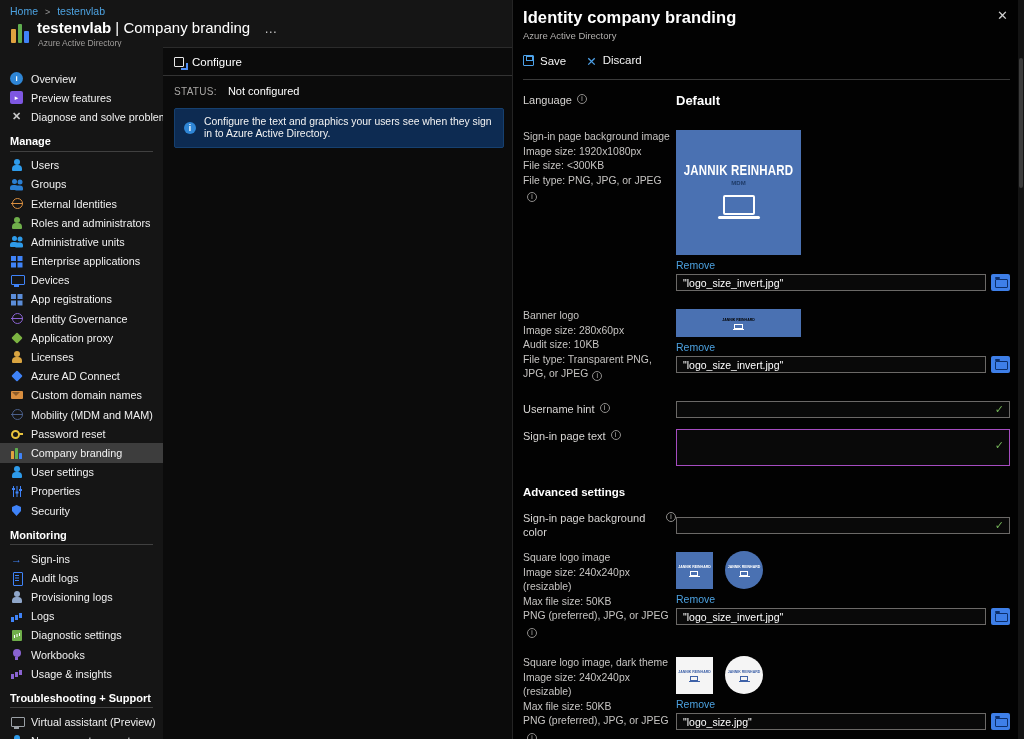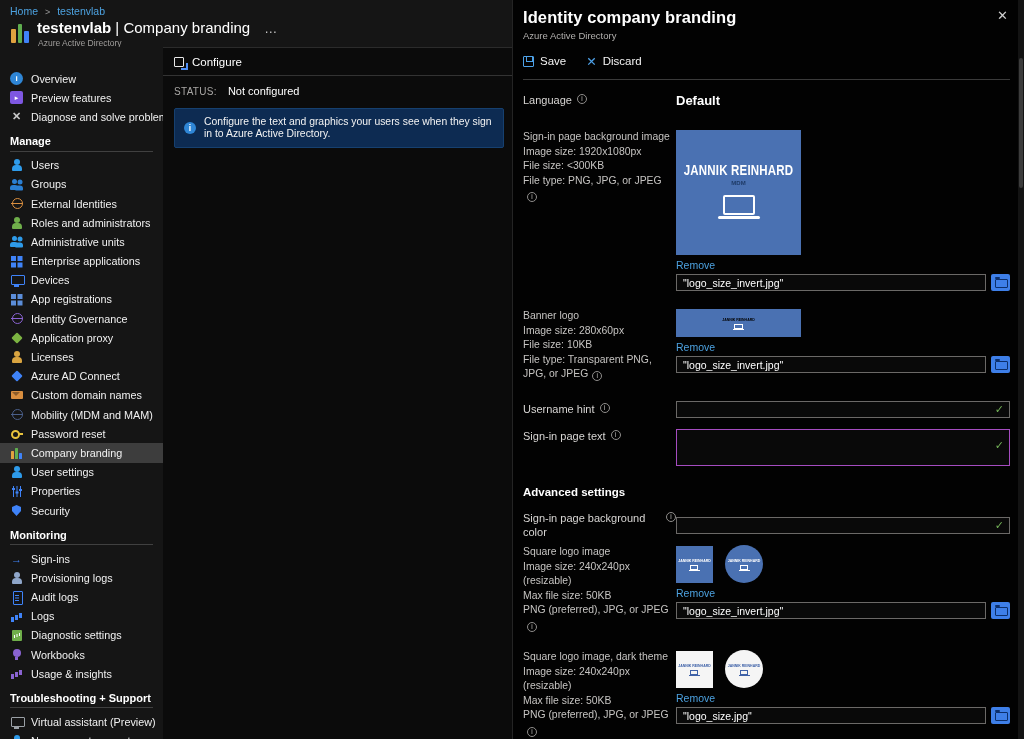--- a/index.html
+++ b/index.html
@@ -69,21 +69,21 @@
 .statusrow .slabel{color:#a9a7a5;font-size:10px;letter-spacing:.3px;margin-right:8px}
 .mbanner{margin:4px 8px 0 11px;background:#0d2b52;border:1px solid #16406f;border-radius:2px;display:flex;align-items:center;gap:8px;padding:7px 9px;font-size:10.4px;color:#f3f3f3;line-height:12px}
 .iinfo{flex:0 0 12px;width:12px;height:12px;border-radius:50%;background:#2f86d6;color:#fff;font-size:8.5px;font-weight:700;display:flex;align-items:center;justify-content:center;font-style:normal}
 
 
 .panel{position:absolute;left:512px;top:0;width:512px;height:739px;background:#020202;border-left:1px solid #242424;padding:8px 14px 0 10px}
 .pclose{position:absolute;right:16px;top:8px;color:#d0d0d0;font-size:13px;cursor:pointer}
 .ptitle{font-size:16.5px;font-weight:700;color:#fff;letter-spacing:.1px}
 .psub{font-size:9.5px;color:#b3b1af;margin-top:3px}
 .ptools{display:flex;align-items:center;gap:20px;margin-top:11px;height:18px}
-.tbtn{display:flex;align-items:center;gap:6px;color:#f3f3f3;font-size:11.5px;cursor:pointer}
+.tbtn{display:flex;gap:6px;color:#f3f3f3;font-size:11.5px;cursor:pointer}
 .saveico{position:relative;width:11px;height:11px;border:1.5px solid #4da1e8;border-radius:1px;background:transparent}
 .saveico::after{content:"";position:absolute;left:2px;top:-.5px;width:4.5px;height:3.5px;border:1px solid #4da1e8}
 .xblue{color:#4da1e8;font-size:12.5px}
 .pdiv{height:1px;background:#3a3a3a;margin-top:9px}
 .pcontent{padding-top:13px}
 .frow{display:grid;grid-template-columns:153px 1fr}
 .flabel{font-size:11px;color:#d8d6d4;line-height:14px;display:flex;align-items:flex-start;gap:5px;padding-right:0}
 .info{display:inline-flex;width:10px;height:10px;border:1px solid #8f8d8b;border-radius:50%;color:#c8c6c4;font-size:6.5px;align-items:center;justify-content:center;font-style:normal;flex:0 0 10px;position:relative;top:1px}
 .fsub{font-size:10.4px;color:#c6c4c2;line-height:14.5px;padding-right:6px}
 .defval{font-size:13px;font-weight:700;color:#fff}
@@ -238,26 +238,26 @@
         <i class="ic t-shield" style="--c: #3f83f8;"></i>
         <span>Security</span>
       </div>
       <div class="shead">Monitoring</div>
       <div class="sdiv"></div>
       <div class="item">
         <i class="ic t-glyph" style="--c: #3f83f8;">→</i>
         <span>Sign-ins</span>
       </div>
       <div class="item">
+        <i class="ic t-doc" style="--c: #3f83f8;"></i>
+        <span>Audit logs</span>
+      </div>
+      <div class="item">
         <i class="ic t-person" style="--c: #8fa6c9;"></i>
         <span>Provisioning logs</span>
-      </div>
-      <div class="item">
-        <i class="ic t-doc" style="--c: #3f83f8;"></i>
-        <span>Audit logs</span>
       </div>
       <div class="item">
         <i class="ic t-chart" style="--c: #3f83f8;"></i>
         <span>Logs</span>
       </div>
       <div class="item">
         <i class="ic t-docchart" style="--c: #6fae4a;"></i>
         <span>Diagnostic settings</span>
       </div>
       <div class="item">
@@ -342,21 +342,21 @@
                 <button class="folderbtn"></button>
               </div>
             </div>
           </div>
         </div>
       <div id="imgfield-1">
           <div class="frow" style="margin-bottom: 18px;">
             <div class="fsub">
               <div>Banner logo</div>
               <div>Image size: 280x60px</div>
-              <div>File size: 10KB</div>
+              <div>Audit size: 10KB</div>
               <div>File type: Transparent PNG, JPG, or JPEG<i class="info" style="margin-left: 4px;">i</i></div>
             </div>
             <div>
               <div class="pv-banner">
                 <div style="display: flex; flex-direction: column; align-items: center;">
                   <div class="pv-sm-t">JANNIK REINHARD</div>
                   <div class="mlap"></div>
                 </div>
               </div>
               <div><span class="removelink">Remove</span></div>
@@ -385,21 +385,21 @@
             <i class="info">i</i>
           </div>
         <div class="tareawrap">
           <textarea class="tarea" style=""></textarea>
           <span class="vcheck">✓</span>
         </div>
       </div>
 
       <div class="advhead">Advanced settings</div>
 
-      <div class="frow" style="margin-bottom:6px;align-items:center">
+      <div class="frow" style="margin-bottom:12px;align-items:center">
         <div class="flabel">
             <span>Sign-in page background color</span>
             <i class="info">i</i>
           </div>
         <div class="checkwrap">
           <input class="tinput w100" value="" style="">
           <span class="vcheck">✓</span>
         </div>
       </div>
 

